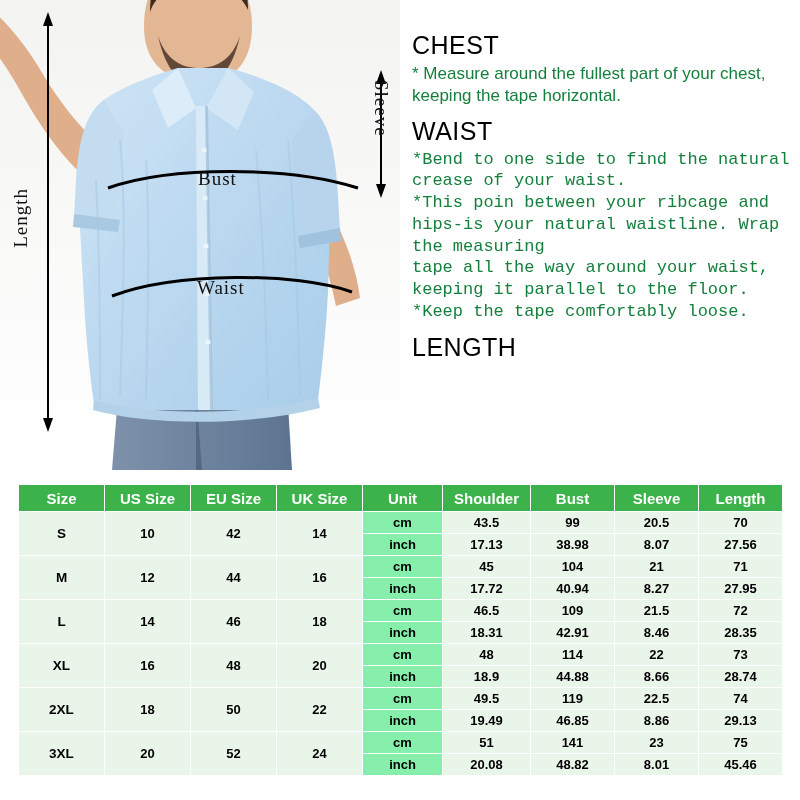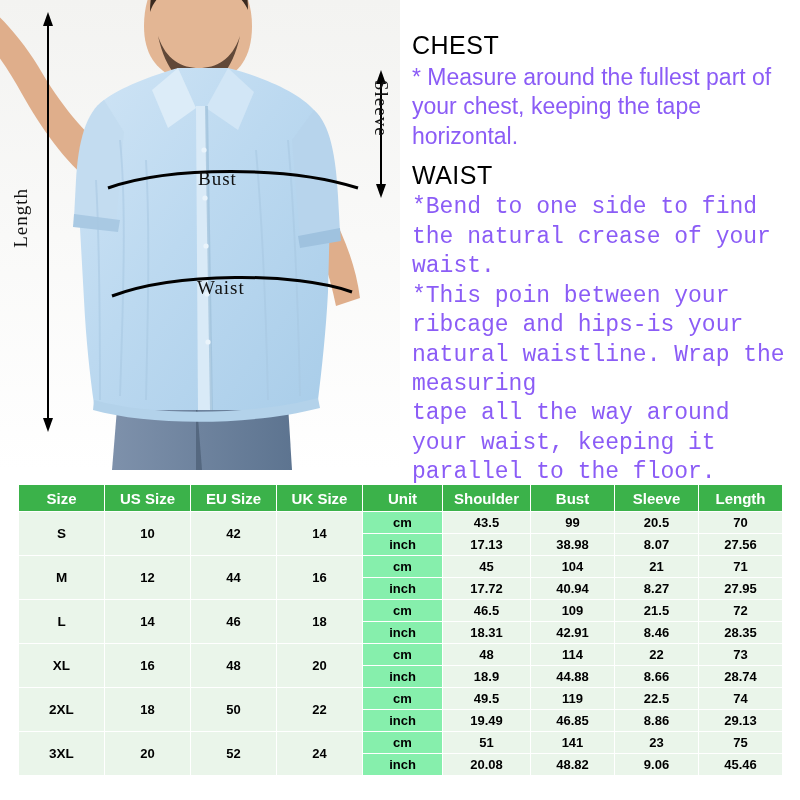--- a/index.html
+++ b/index.html
@@ -67,24 +67,24 @@
   .sec-head {
     font-family: "Liberation Sans", sans-serif;
     font-size: 25px;
     font-weight: 400;
     letter-spacing: 0.5px;
     margin: 0 0 3px 0;
     color: #000;
   }
   .sec-body {
     font-family: "Liberation Sans", sans-serif;
-    font-size: 23px;
+    font-size: 17px;
     line-height: 1.28;
     margin: 0;
-    color: #8b5cf6;
+    color: #15803d;
   }
   #chest-block { margin-bottom: 10px; }
   #waist-block { margin-bottom: 10px; }
   #length-block { margin-bottom: 0; }
 
   
   #size-table-wrap {
     position: absolute;
     left: 18px;
     top: 484px;
@@ -392,18 +392,18 @@
         <td class="unit-col">cm</td>
         <td>51</td>
         <td>141</td>
         <td>23</td>
         <td>75</td>
       </tr>
       <tr>
         <td class="unit-col">inch</td>
         <td>20.08</td>
         <td>48.82</td>
-        <td>9.06</td>
+        <td>8.01</td>
         <td>45.46</td>
       </tr>
     </tbody>
   </table>
 </div>
 
 </body></html>

